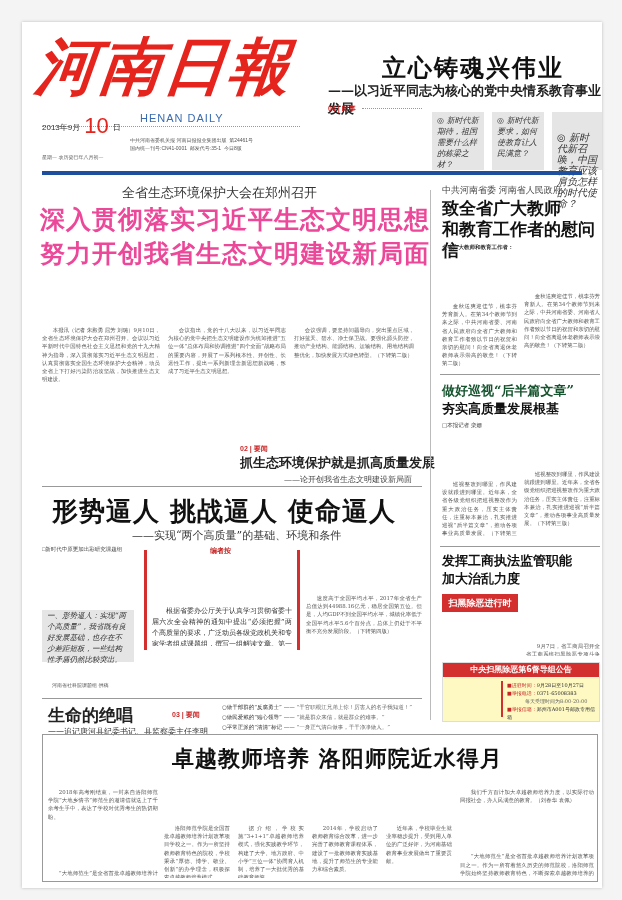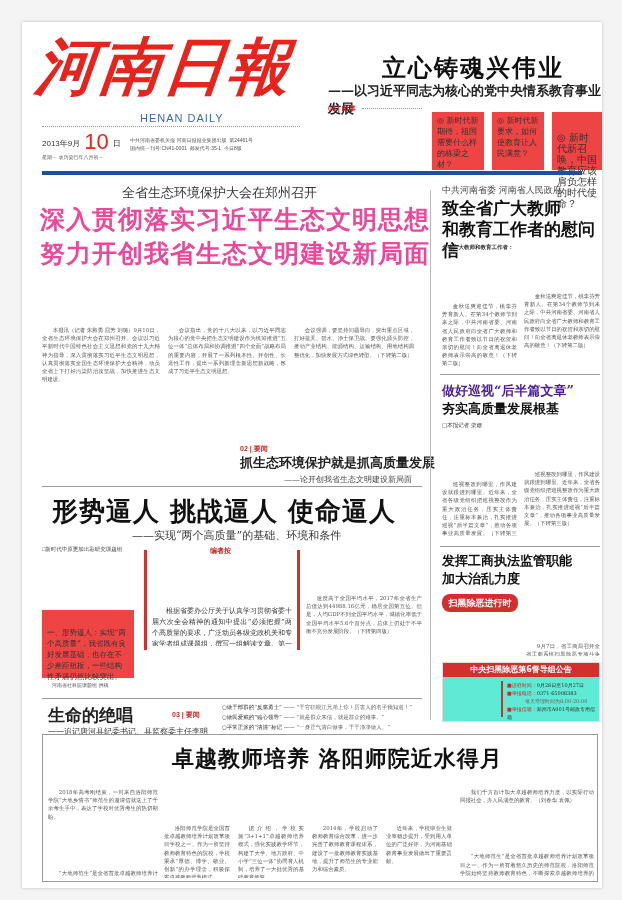--- a/index.html
+++ b/index.html
@@ -3,30 +3,30 @@
 <meta charset="utf-8">
 <style>
   * { margin:0; padding:0; box-sizing:border-box; }
   html, body { width:622px; height:900px; background:#f4f4f4; overflow:hidden; }
   body { font-family:"DejaVu Serif", serif; color:#222; position:relative; }
   .page { position:absolute; left:22px; top:22px; width:580px; height:866px; background:#fff; box-shadow:0 0 3px #bbb; }
   .abs { position:absolute; }
   .masthead-logo { left:14px; top:14px; font-family:"DejaVu Serif", serif; font-weight:bold; font-size:62px; color:#e4241d; letter-spacing:2px; font-style:italic; transform:skewX(-6deg); line-height:1; }
   .masthead-en { left:118px; top:90px; font-family:"Liberation Sans", sans-serif; font-size:11px; color:#3a6bb0; letter-spacing:1px; }
   .dotline { border-top:1px dotted #999; }
-  .dateline { left:20px; top:107px; font-family:"Liberation Sans", sans-serif; font-size:8px; color:#333; }
+  .dateline { left:20px; top:91px; font-family:"Liberation Sans", sans-serif; font-size:8px; color:#333; }
   .dateline .day { font-size:22px; color:#e4241d; font-family:"Liberation Sans", sans-serif; vertical-align:-3px; margin:0 4px; }
   .meta { font-family:"Liberation Sans", sans-serif; font-size:5px; color:#555; line-height:8px; }
   .blue-rule { left:20px; top:149px; width:395px; height:4px; background:#1e4e9e; }
   .top-title { left:360px; top:30px; font-family:Liberation Mono, monospace; font-weight:bold; font-size:24px; color:#111; letter-spacing:2px; }
   .top-sub { left:306px; top:60px; font-size:13px; color:#222; font-weight:bold; }
   .sec-tag { font-family:"Liberation Sans", sans-serif; font-size:7px; color:#c62828; font-weight:bold; }
   .txt { font-size:5.4px; line-height:8.2px; color:#555; text-align:justify; overflow:hidden; }
   .txt .p { text-indent:2em;margin-top:48px; }
-  .pinkbox { background:#ef4444; font-family:"DejaVu Sans", sans-serif; font-size:9px; line-height:13px; color:#333; padding:5px 8px; }
+  .pinkbox { background:#e5e5e5; font-family:"DejaVu Sans", sans-serif; font-size:9px; line-height:13px; color:#333; padding:5px 8px;font-style:italic; }
   .kicker { font-family:"DejaVu Sans", sans-serif; font-size:13px; color:#333; }
   .hl-big { font-weight:bold; font-size:25px; color:#ec4899; letter-spacing:1px; line-height:36px; }
   .rule-v { width:1px; background:#bbb; }
   .rule-h { height:1px; background:#999; }
   .redbar { background:#d32f2f; color:#fff; font-family:"DejaVu Sans", sans-serif; font-weight:bold; }
   .redtext { color:#c62828; }
 </style>
 </head>
 <body>
 
@@ -74,21 +74,21 @@
   <div class="abs" style="left:262px;top:452px;font-size:8px;color:#444;">——论开创我省生态文明建设新局面</div>
   <div class="abs rule-v" style="left:408px;top:168px;height:530px;"></div>
 
   <div class="abs rule-h" style="left:20px;top:464px;width:380px;"></div>
   <div class="abs" style="left:30px;top:472px;font-weight:bold;font-size:26px;color:#111;letter-spacing:1px;">形势逼人  挑战逼人  使命逼人</div>
   <div class="abs" style="left:110px;top:506px;font-size:11px;color:#333;">——实现“两个高质量”的基础、环境和条件</div>
   <div class="abs" style="left:20px;top:524px;font-size:5.5px;color:#444;font-family:'Liberation Sans',sans-serif;">□新时代中原更加出彩研究课题组</div>
   <div class="abs txt" style="left:20px;top:536px;width:92px;height:46px;">
       <div class="p">实现“两个高质量”，是新时代河南全面建成小康社会、开启新征程的必然要求。只有准确把握历史方位，深刻认识实现“两个高质量”已有的基础，全面分析面临的环境和条件，才能增强信心。</div>
     </div>
-  <div class="abs pinkbox" style="left:20px;top:588px;width:92px;height:68px;font-size:7.5px;line-height:11px;padding:17px 5px;">一、形势逼人：实现“两个高质量”，我省既有良好发展基础，也存在不少差距短板，一些结构性矛盾仍然比较突出。</div>
+  <div class="abs pinkbox" style="left:20px;top:588px;width:92px;height:52px;font-size:7.5px;line-height:11px;padding:0 5px;">一、形势逼人：实现“两个高质量”，我省既有良好发展基础，也存在不少差距短板，一些结构性矛盾仍然比较突出。</div>
   <div class="abs" style="left:30px;top:660px;font-size:5px;color:#555;">河南省社科院课题组 供稿</div>
   <div class="abs" style="left:122px;top:528px;width:3px;height:100px;background:#d32f2f;"></div>
   <div class="abs" style="left:275px;top:528px;width:3px;height:100px;background:#d32f2f;"></div>
   <div class="abs redtext" style="left:188px;top:524px;font-size:7px;font-weight:bold;font-family:'DejaVu Sans',sans-serif;">编者按</div>
   <div class="abs txt" style="left:130px;top:536px;width:140px;height:88px;font-size:7px;line-height:11px;color:#333;">
       <div class="p">根据省委办公厅关于认真学习贯彻省委十届六次全会精神的通知中提出“必须把握”两个高质量的要求，广泛动员各级党政机关和专家学者组成课题组，撰写一组解读文章。第一篇《读准新时代中原更加出彩的“两个高质量”的时代内涵》已于9月17日刊发。</div>
     </div>
   <div class="abs txt" style="left:124px;top:632px;width:150px;height:44px;">
       <div class="p">速度高于全国平均水平，2017年全省生产总值达到44988.16亿元，稳居全国第五位。但是，人均GDP不到全国平均水平，城镇化率低于全国平均水平5.6个百分点，总体上仍处于不平衡不充分发展阶段。（下转第四版）</div>
     </div>
@@ -111,42 +111,42 @@
   <div class="abs" style="left:420px;top:176px;font-weight:bold;font-size:17px;color:#111;line-height:21px;">致全省广大教师</div>
   <div class="abs" style="left:420px;top:222px;font-size:5.5px;font-weight:bold;color:#333;">全省广大教师和教育工作者：</div>
   <div class="abs txt" style="left:420px;top:232px;width:75px;height:114px;">
       <div class="p">金秋送爽迎佳节，桃李芬芳育新人。在第34个教师节到来之际，中共河南省委、河南省人民政府向全省广大教师和教育工作者致以节日的祝贺和亲切的慰问！向全省离退休老教师表示崇高的敬意！（下转第二版）</div>
     </div>
   <div class="abs txt" style="left:502px;top:222px;width:76px;height:124px;">
       <div class="p">金秋送爽迎佳节，桃李芬芳育新人。在第34个教师节到来之际，中共河南省委、河南省人民政府向全省广大教师和教育工作者致以节日的祝贺和亲切的慰问！向全省离退休老教师表示崇高的敬意！（下转第二版）</div>
     </div>
 
   <div class="abs rule-h" style="left:418px;top:352px;width:160px;"></div>
-  <div class="abs" style="left:420px;top:360px;font-weight:bold;font-size:13px;color:#4c1d95;line-height:17px;">做好巡视“后半篇文章”</div>
+  <div class="abs" style="left:420px;top:360px;font-weight:bold;font-size:13px;color:#14532d;line-height:17px;">做好巡视“后半篇文章”</div>
   <div class="abs" style="left:420px;top:378px;font-weight:bold;font-size:13px;color:#111;line-height:17px;">夯实高质量发展根基</div>
   <div class="abs" style="left:420px;top:400px;font-size:5.5px;color:#444;">□本报记者 栾姗</div>
   <div class="abs txt" style="left:420px;top:410px;width:75px;height:104px;">
       <div class="p">巡视整改到哪里，作风建设就跟进到哪里。近年来，全省各级党组织把巡视整改作为重大政治任务，压实主体责任，注重标本兼治，扎实推进巡视“后半篇文章”，推动各项事业高质量发展。（下转第三版）</div>
     </div>
   <div class="abs txt" style="left:502px;top:400px;width:76px;height:114px;">
       <div class="p">巡视整改到哪里，作风建设就跟进到哪里。近年来，全省各级党组织把巡视整改作为重大政治任务，压实主体责任，注重标本兼治，扎实推进巡视“后半篇文章”，推动各项事业高质量发展。（下转第三版）</div>
     </div>
 
   <div class="abs rule-h" style="left:418px;top:524px;width:160px;"></div>
   <div class="abs" style="left:420px;top:530px;font-weight:bold;font-size:13px;color:#111;line-height:17px;font-family:Liberation Serif, serif;">发挥工商执法监管职能</div>
   <div class="abs" style="left:420px;top:548px;font-weight:bold;font-size:13px;color:#111;line-height:17px;">加大治乱力度</div>
-  <div class="abs redbar" style="left:420px;top:572px;width:76px;height:18px;font-size:9px;line-height:18px;text-align:center;border-radius:8px;">扫黑除恶进行时</div>
+  <div class="abs redbar" style="left:420px;top:572px;width:76px;height:18px;font-size:9px;line-height:18px;text-align:center;border-radius:0;">扫黑除恶进行时</div>
   <div class="abs txt" style="left:420px;top:596px;width:76px;height:38px;">
       <div class="p">9月7日，省工商局召开全省工商系统扫黑除恶专项斗争推进会，要求全系统充分发挥职能作用，依法严厉打击市场领域涉黑涉恶违法行为。（下转第三版）</div>
     </div>
   <div class="abs txt" style="left:504px;top:572px;width:74px;height:62px;">
       <div class="p">9月7日，省工商局召开全省工商系统扫黑除恶专项斗争推进会，要求全系统充分发挥职能作用，依法严厉打击市场领域涉黑涉恶违法行为。（下转第三版）</div>
     </div>
 
-  <div class="abs" style="left:420px;top:640px;width:158px;height:60px;border:1px solid #ddd;background:#5eead4;">
+  <div class="abs" style="left:420px;top:640px;width:158px;height:60px;border:1px solid #ddd;background:#fef9c3;">
     <div class="redbar" style="height:14px;font-size:8px;line-height:14px;text-align:center;">中央扫黑除恶第6督导组公告</div>
     <div class="abs txt" style="left:4px;top:18px;width:50px;height:38px;font-size:5px;line-height:7px;">
         <div class="p">2018年9月26日，中央扫黑除恶第6督导组进驻河南省，主要受理河南省扫黑除恶专项斗争方面的来信来电举报。</div>
       </div>
     <div class="abs" style="left:58px;top:18px;width:2px;height:36px;background:#d32f2f;"></div>
     <div class="abs" style="left:64px;top:18px;width:92px;font-size:5px;line-height:8px;color:#333;">
       <div><span class="redtext">■进驻时间：</span><span>9月28日至10月27日</span></div>
       <div><span class="redtext">■举报电话：</span><span>0371-65008383</span></div>
       <div style="padding-left:18px;color:#666;">每天受理时间为8:00-20:00</div>
       <div><span class="redtext">■举报信箱：</span><span>郑州市A001号邮政专用信箱</span></div>

